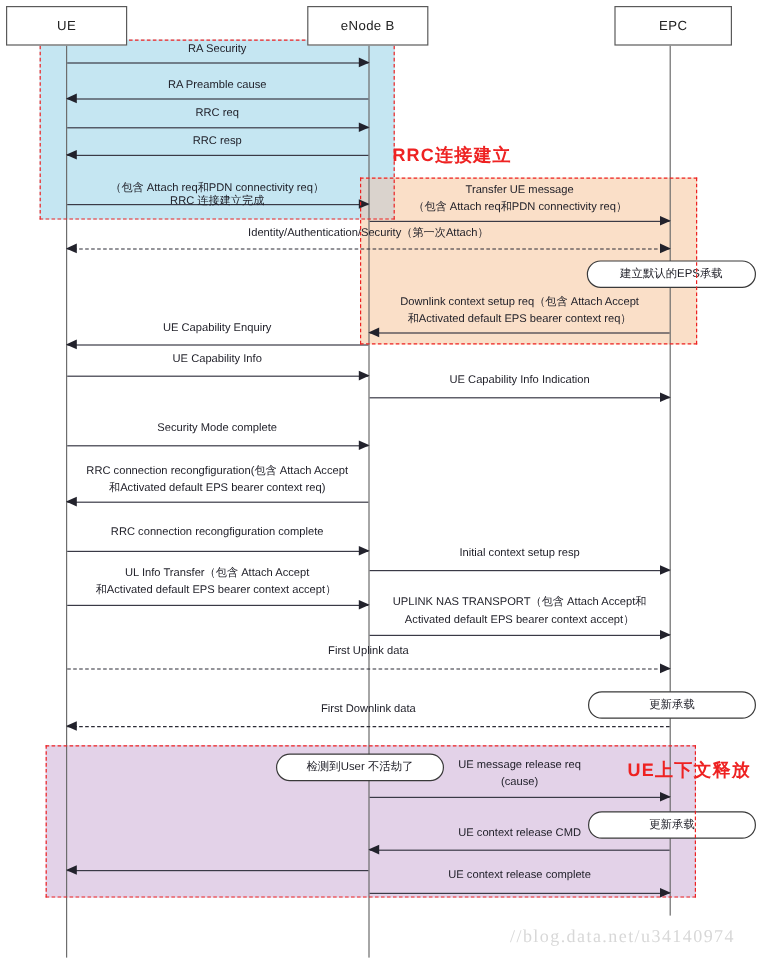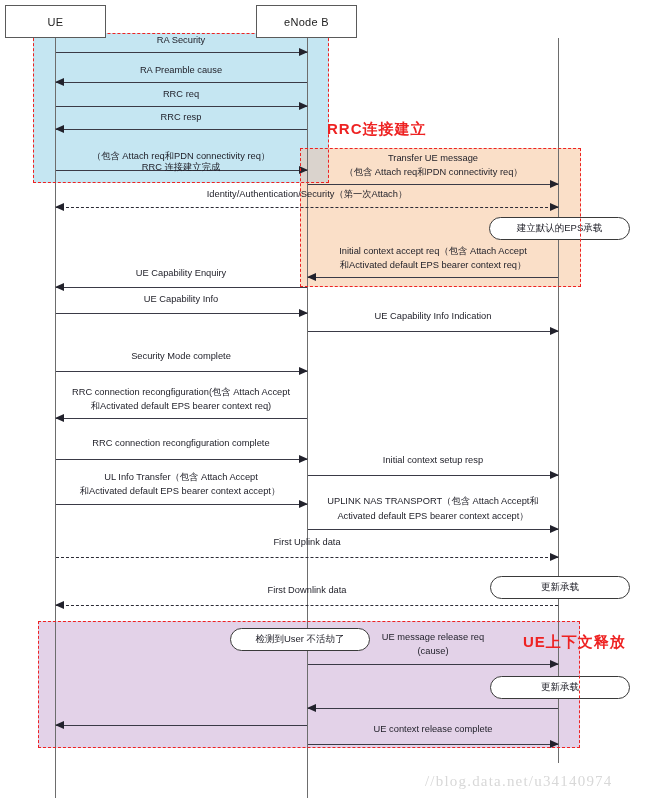--- a/index.html
+++ b/index.html
@@ -152,20 +152,23 @@
   <div class="lifeline" style="left:55px;  top:38px; height:760px;"></div>
   <div class="lifeline" style="left:307px; top:38px; height:760px;"></div>
   <div class="lifeline" style="left:558px; top:38px; height:725px;"></div>
 
   <div class="actor-box" style="left:5px; top:5px; width:101px; height:33px;">
     <span>UE</span>
   </div>
   <div class="actor-box" style="left:256px; top:5px; width:101px; height:33px;">
     <span>eNode B</span>
   </div>
+  <div class="actor-box" style="left:512px; top:5px; width:98px; height:33px;">
+    <span>EPC</span>
+  </div>
 
   <div class="msg-label" style="left:56px; top:34px; width:250px;">RA Security</div>
   <div class="msg" style="left:56px; top:52px; width:251px;">
     <div class="line"></div>
       <div class="head right"></div>
   </div>
 
   <div class="msg-label" style="left:56px; top:64px; width:250px;">RA Preamble cause</div>
   <div class="msg" style="left:56px; top:82px; width:251px;">
     <div class="line"></div>
@@ -202,21 +205,21 @@
   <div class="msg dashed" style="left:56px; top:207px; width:502px;">
     <div class="line"></div>
       <div class="head left"></div>
       <div class="head right"></div>
   </div>
 
   <div class="note" style="left:489px; top:217px; width:141px; height:23px;">
     <span>建立默认的EPS承载</span>
   </div>
 
-  <div class="msg-label two-line" style="left:308px; top:245px; width:250px;">Initial context accept req（包含 Attach Accept</div>
+  <div class="msg-label two-line" style="left:308px; top:245px; width:250px;">Downlink context setup req（包含 Attach Accept</div>
   <div class="msg-label two-line" style="left:308px; top:259px; width:250px;">和Activated default EPS bearer context req）</div>
   <div class="msg" style="left:308px; top:277px; width:250px;">
     <div class="line"></div>
       <div class="head left"></div>
   </div>
 
   <div class="msg-label" style="left:56px; top:267px; width:250px;">UE Capability Enquiry</div>
   <div class="msg" style="left:56px; top:287px; width:251px;">
     <div class="line"></div>
       <div class="head left"></div>
@@ -297,20 +300,21 @@
   <div class="msg-label two-line" style="left:308px; top:645px; width:250px;text-align:center;">(cause)</div>
   <div class="msg" style="left:308px; top:664px; width:250px;">
     <div class="line"></div>
       <div class="head right"></div>
   </div>
 
   <div class="note" style="left:490px; top:676px; width:140px; height:23px;">
     <span>更新承载</span>
   </div>
 
+  <div class="msg-label" style="left:308px; top:688px; width:250px;">UE context release CMD</div>
   <div class="msg" style="left:308px; top:708px; width:250px;">
     <div class="line"></div>
       <div class="head left"></div>
   </div>
 
   <div class="msg" style="left:56px; top:725px; width:251px;">
     <div class="line"></div>
       <div class="head left"></div>
   </div>
 

